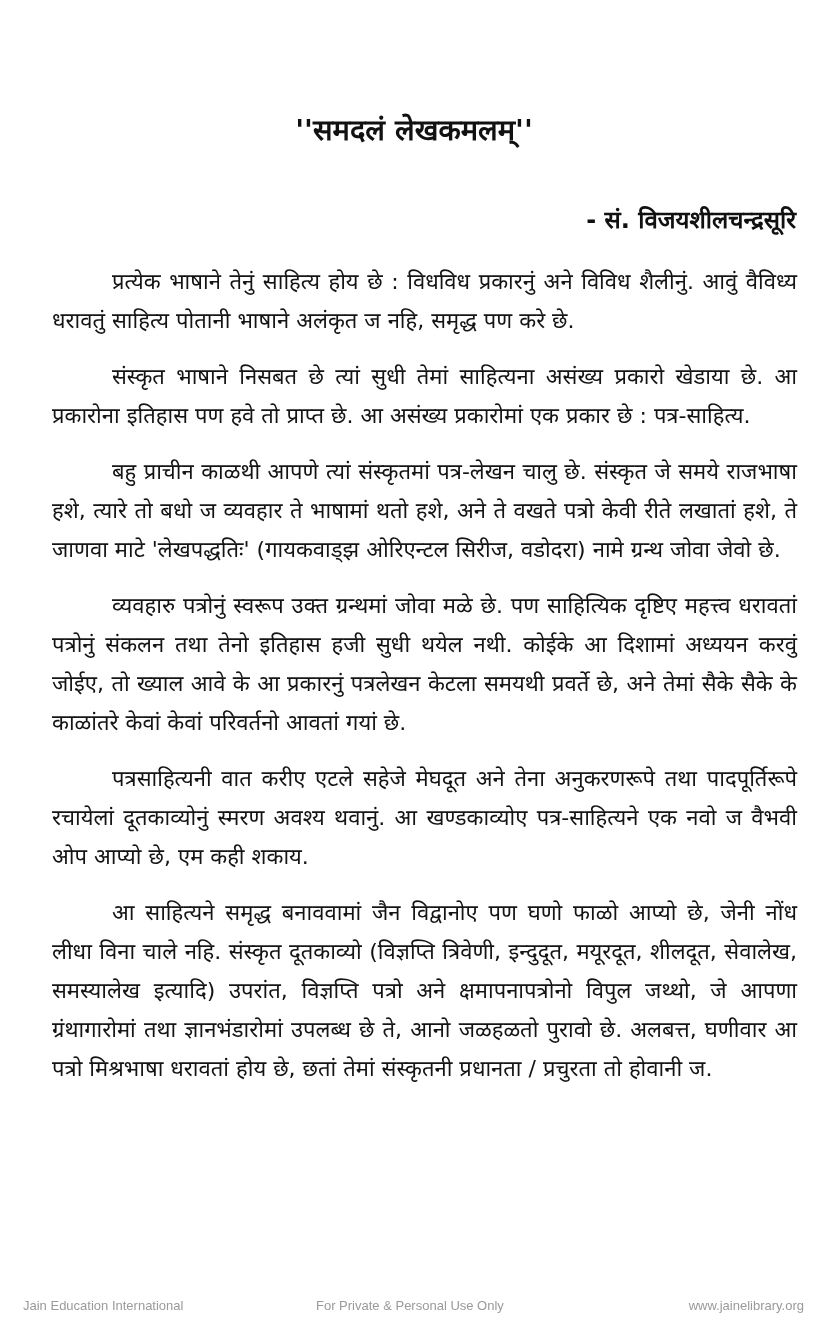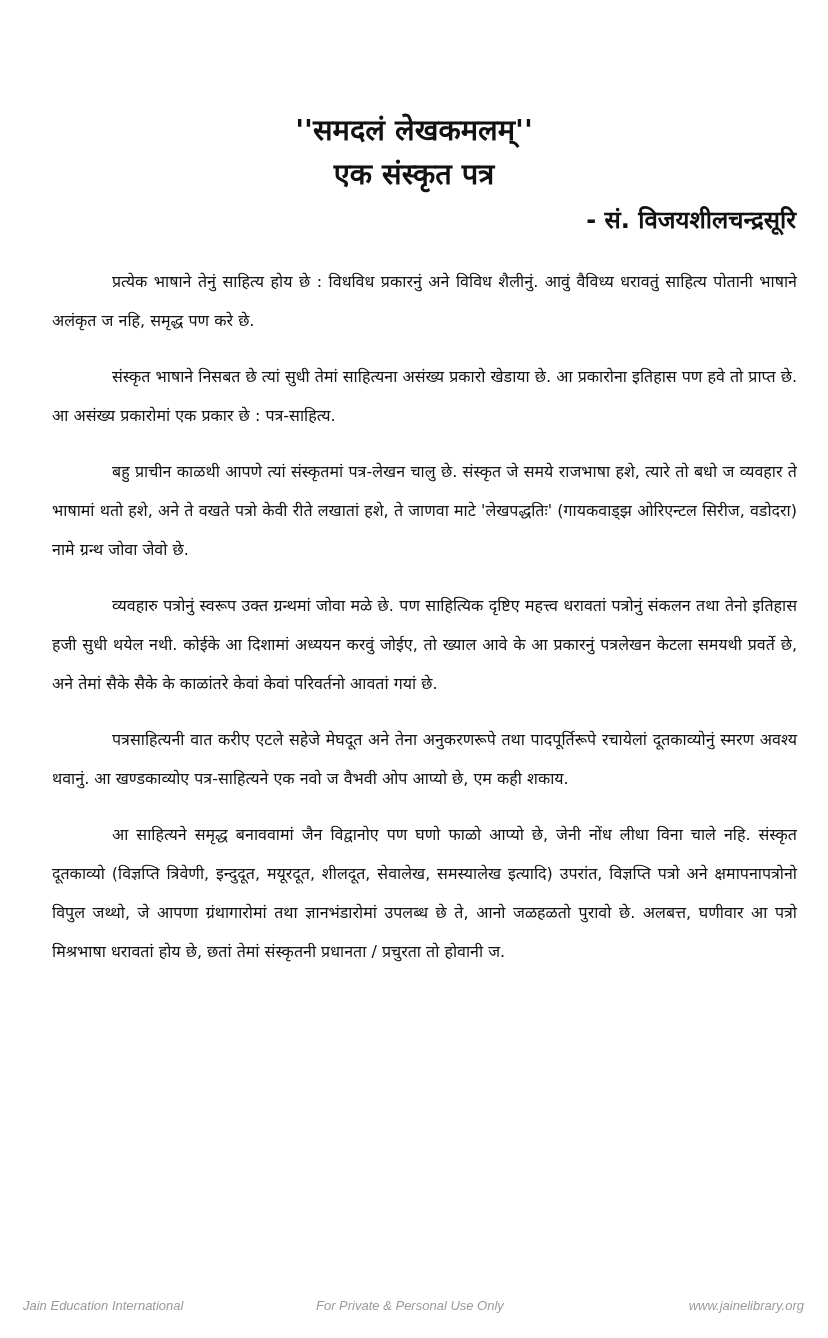--- a/index.html
+++ b/index.html
@@ -45,55 +45,53 @@
       line-height: 30px;
       white-space: nowrap;
     }
     .body-text {
       position: absolute;
       left: 52px;
       width: 745px;
       top: 262px;
     }
     .para {
-      font-size: 16px;
+      font-size: 22px;
       line-height: 39px;
       text-align: justify;
       text-indent: 60px;
       margin: 0 0 17px 0;
       color: #141414;
     }
     .footer {
       position: absolute;
       top: 1295px;
       left: 0;
       width: 828px;
       height: 24px;
       font-family: "Liberation Sans", sans-serif;
       font-size: 13px;
       color: #9a9a9a;
-      font-style: italic;
     }
     .footer span {
       position: absolute;
       top: 3px;
       white-space: nowrap;
     }
     .footer .f-left { left: 23px; }
     .footer .f-center { left: 316px; }
     .footer .f-right { right: 24px; text-align: center; }
   </style>
 </head>
 <body>
 
 <div class="page">
 
   <div class="title-block">
     <div class="title-line">''समदलं लेखकमलम्''</div>
-    <div class="title-line">एक संस्कृत पत्र</div>
   </div>
 
   <div class="author">- सं. विजयशीलचन्द्रसूरि</div>
 
   <div class="body-text">
     <p class="para">प्रत्येक भाषाने तेनुं साहित्य होय छे : विधविध प्रकारनुं अने विविध शैलीनुं. आवुं वैविध्य धरावतुं साहित्य पोतानी भाषाने अलंकृत ज नहि, समृद्ध पण करे छे.</p>
     <p class="para">संस्कृत भाषाने निसबत छे त्यां सुधी तेमां साहित्यना असंख्य प्रकारो खेडाया छे. आ प्रकारोना इतिहास पण हवे तो प्राप्त छे. आ असंख्य प्रकारोमां एक प्रकार छे : पत्र-साहित्य.</p>
     <p class="para">बहु प्राचीन काळथी आपणे त्यां संस्कृतमां पत्र-लेखन चालु छे. संस्कृत जे समये राजभाषा हशे, त्यारे तो बधो ज व्यवहार ते भाषामां थतो हशे, अने ते वखते पत्रो केवी रीते लखातां हशे, ते जाणवा माटे 'लेखपद्धतिः' (गायकवाड्झ ओरिएन्टल सिरीज, वडोदरा) नामे ग्रन्थ जोवा जेवो छे.</p>
     <p class="para">व्यवहारु पत्रोनुं स्वरूप उक्त ग्रन्थमां जोवा मळे छे. पण साहित्यिक दृष्टिए महत्त्व धरावतां पत्रोनुं संकलन तथा तेनो इतिहास हजी सुधी थयेल नथी. कोईके आ दिशामां अध्ययन करवुं जोईए, तो ख्याल आवे के आ प्रकारनुं पत्रलेखन केटला समयथी प्रवर्ते छे, अने तेमां सैके सैके के काळांतरे केवां केवां परिवर्तनो आवतां गयां छे.</p>
     <p class="para">पत्रसाहित्यनी वात करीए एटले सहेजे मेघदूत अने तेना अनुकरणरूपे तथा पादपूर्तिरूपे रचायेलां दूतकाव्योनुं स्मरण अवश्य थवानुं. आ खण्डकाव्योए पत्र-साहित्यने एक नवो ज वैभवी ओप आप्यो छे, एम कही शकाय.</p>

